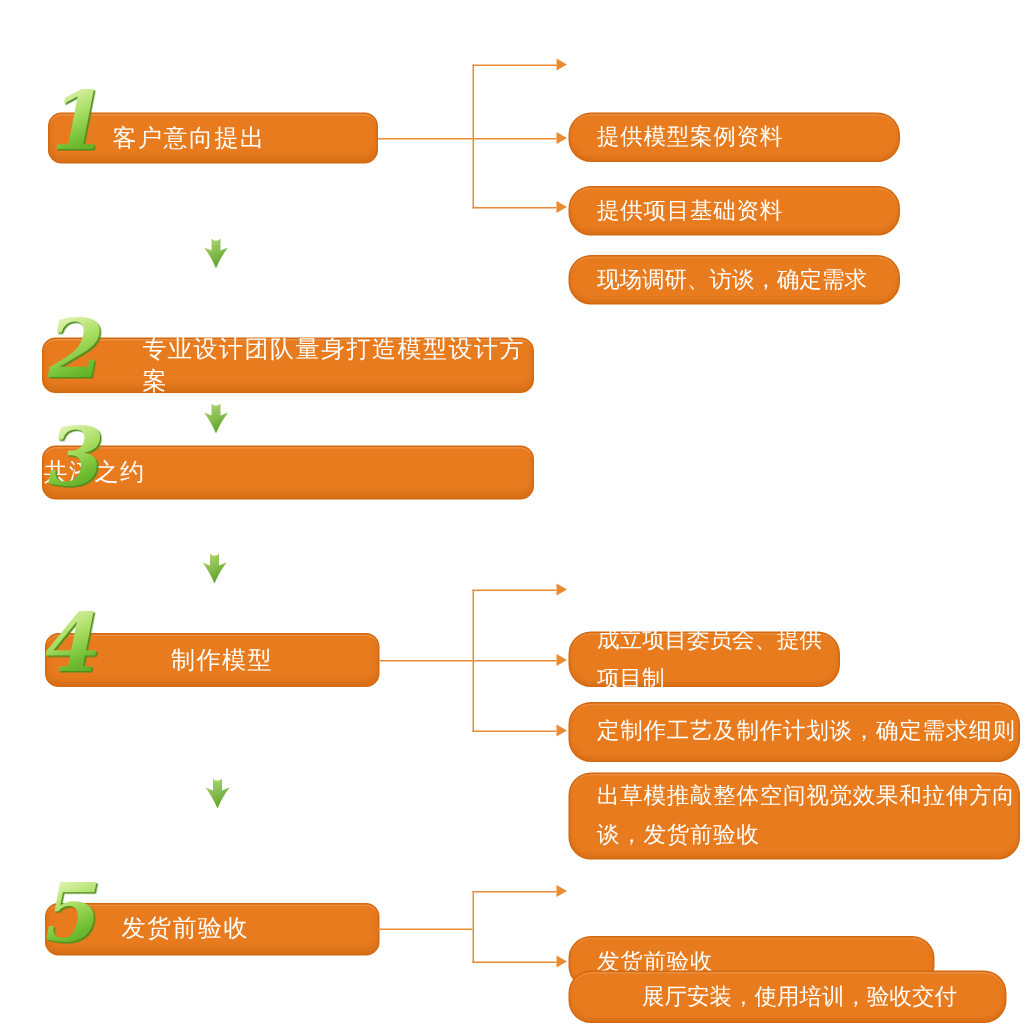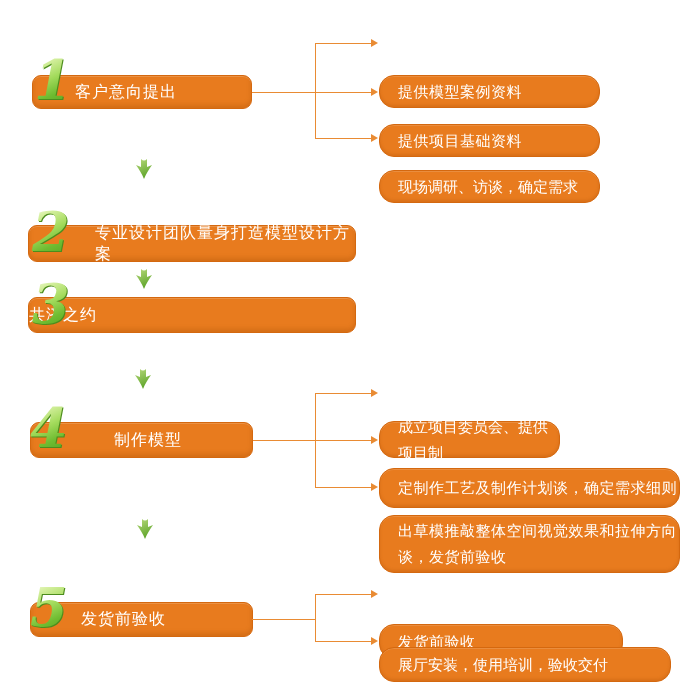--- a/index.html
+++ b/index.html
@@ -149,17 +149,17 @@
   <div class="hline" style="left:252px;top:619px;width:63px;"></div>
   <div class="vline" style="left:315px;top:594px;height:48px;"></div>
   <div class="hline" style="left:315px;top:594px;width:56px;"></div>
   <div class="hline" style="left:315px;top:641px;width:56px;"></div>
   <div class="arrowhead" style="left:371px;top:590px;"></div>
   <div class="arrowhead" style="left:371px;top:637px;"></div>
 
   <div class="branch-box" style="left:379px;top:576px;width:244px;height:35px;">
     <span>发货前验收</span>
   </div>
-  <div class="branch-box" style="left:379px;top:599px;width:292px;height:35px;letter-spacing:0;">
+  <div class="branch-box" style="left:379px;top:599px;width:292px;height:35px;letter-spacing:0;justify-content:center;">
     <span>展厅安装，使用培训，验收交付</span>
   </div>
 
 </div>
 
 </body></html>

